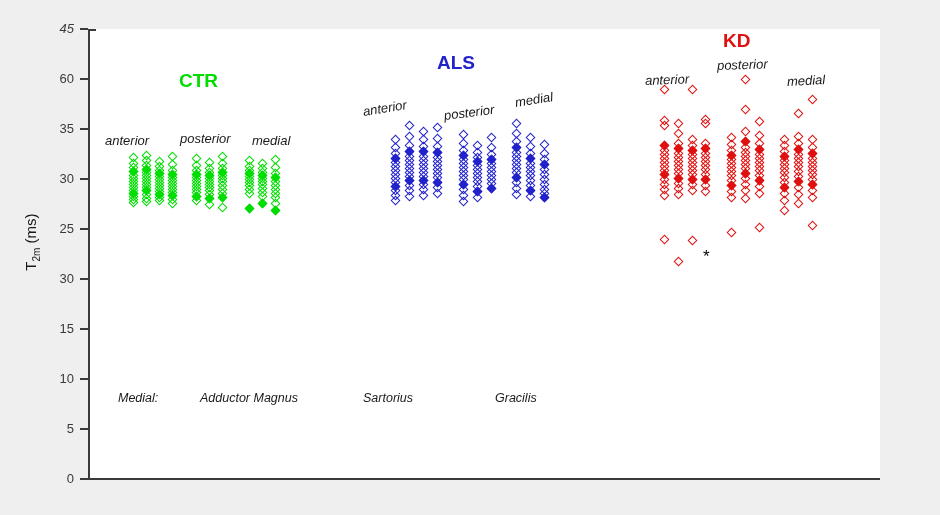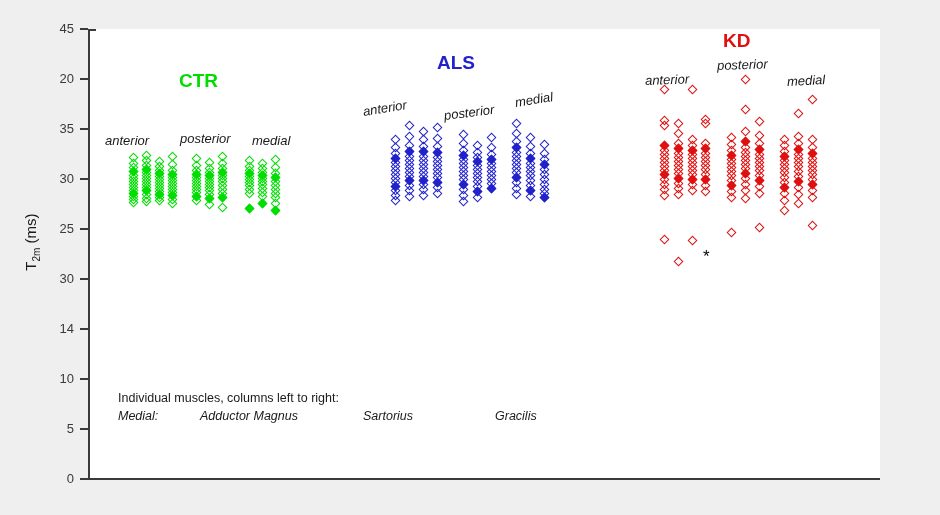--- a/index.html
+++ b/index.html
@@ -155,33 +155,33 @@
   <div class="corner-tick-right"></div>
 
   <div id="yaxis-ticks">
       <div class="ytick" style="top: 478px;"></div>
       <div class="ylabel-tick" style="top: 472px;">0</div>
       <div class="ytick" style="top: 428px;"></div>
       <div class="ylabel-tick" style="top: 422px;">5</div>
       <div class="ytick" style="top: 378px;"></div>
       <div class="ylabel-tick" style="top: 372px;">10</div>
       <div class="ytick" style="top: 328px;"></div>
-      <div class="ylabel-tick" style="top: 322px;">14</div>
+      <div class="ylabel-tick" style="top: 322px;">15</div>
       <div class="ytick" style="top: 278px;"></div>
       <div class="ylabel-tick" style="top: 272px;">30</div>
       <div class="ytick" style="top: 228px;"></div>
       <div class="ylabel-tick" style="top: 222px;">25</div>
       <div class="ytick" style="top: 178px;"></div>
       <div class="ylabel-tick" style="top: 172px;">30</div>
       <div class="ytick" style="top: 128px;"></div>
       <div class="ylabel-tick" style="top: 122px;">35</div>
       <div class="ytick" style="top: 78px;"></div>
-      <div class="ylabel-tick" style="top: 72px;">20</div>
+      <div class="ylabel-tick" style="top: 72px;">60</div>
       <div class="ytick" style="top: 28px;"></div>
-      <div class="ylabel-tick" style="top: 22px;">45</div>
+      <div class="ylabel-tick" style="top: 22px; font-style: italic;">45</div>
     </div>
   <div id="markers-layer">
       <div class="marker" title="CTR anterior - Rectus Femoris: 32.2" style="color: rgb(0, 221, 0); left: 129.5px; top: 153.5px;"></div>
       <div class="marker" title="CTR anterior - Rectus Femoris: 31.6" style="color: rgb(0, 221, 0); left: 129.5px; top: 159.5px;"></div>
       <div class="marker" title="CTR anterior - Rectus Femoris: 31.2" style="color: rgb(0, 221, 0); left: 129.5px; top: 163.5px;"></div>
       <div class="marker filled" title="CTR anterior - Rectus Femoris: 30.8" style="color: rgb(0, 221, 0); left: 129.5px; top: 167.5px;"></div>
       <div class="marker" title="CTR anterior - Rectus Femoris: 30.4" style="color: rgb(0, 221, 0); left: 129.5px; top: 171.5px;"></div>
       <div class="marker" title="CTR anterior - Rectus Femoris: 30.1" style="color: rgb(0, 221, 0); left: 129.5px; top: 174.5px;"></div>
       <div class="marker" title="CTR anterior - Rectus Femoris: 29.8" style="color: rgb(0, 221, 0); left: 129.5px; top: 177.5px;"></div>
       <div class="marker" title="CTR anterior - Rectus Femoris: 29.5" style="color: rgb(0, 221, 0); left: 129.5px; top: 180.5px;"></div>
@@ -592,19 +592,18 @@
   <div id="annotations-layer">
       <div class="annotation-star" style="left: 703px; top: 248px;">*</div>
     </div>
 
   <div id="yaxis-title">
     <span>T</span><span class="sub">2m</span><span> (ms)</span>
   </div>
 
 
   <div id="muscle-legend">
-    <div class="legend-head">Individual muscles, columns left to right:</div>
     <div id="muscle-legend-rows">
         <div class="legend-row"><span class="lcol lc0">Medial:</span><span class="lcol lc1">Adductor Magnus</span><span class="lcol lc2">Sartorius</span><span class="lcol lc3">Gracilis</span></div>
       </div>
   </div>
 
 </div>
 
 </body></html>

